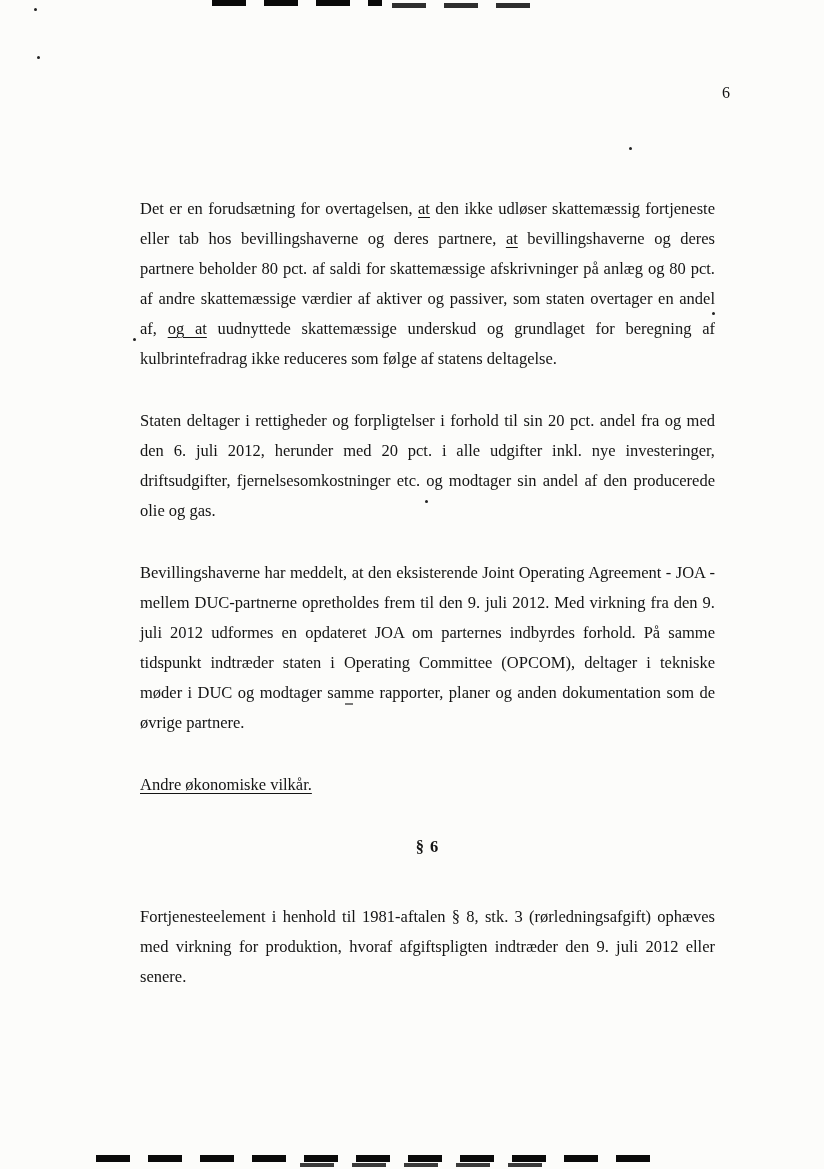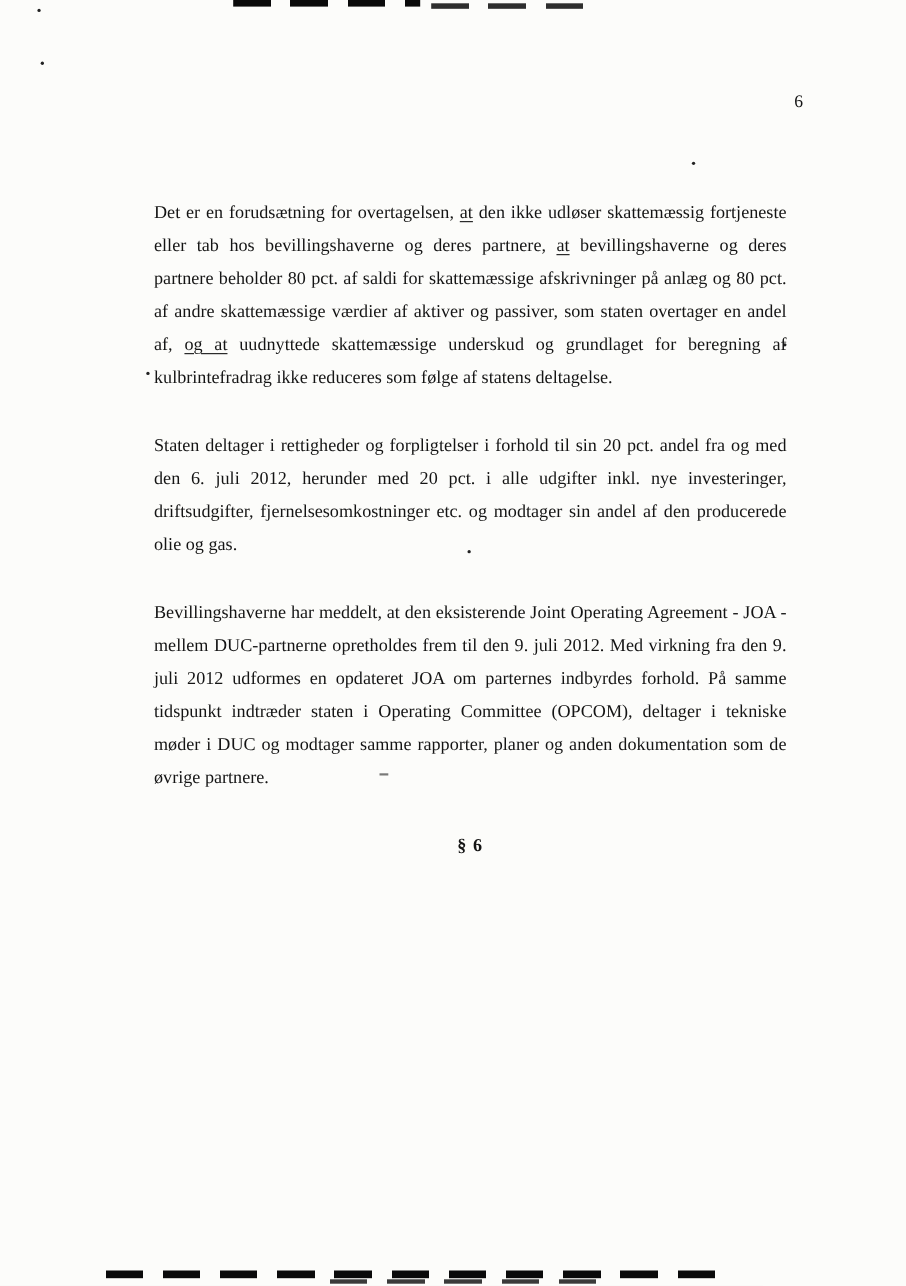--- a/index.html
+++ b/index.html
@@ -27,21 +27,21 @@
   .content {
     position: absolute;
     top: 178px;
     left: 140px;
     width: 575px;
     font-size: 16.5px;
     line-height: 30px;
     text-align: justify;
   }
   .content p {
-    margin: 0 0 32px 0;
+    margin: 16px 0 32px 0;
   }
   .u {
     text-decoration: underline;
     text-underline-offset: 3px;
   }
   .subheading {
     text-align: left;
   }
   .section-heading {
     text-align: center;
@@ -97,20 +97,24 @@
   <div class="content">
 
     <p>
       <span>Det er en forudsætning for overtagelsen, </span><span class="u">at</span><span> den ikke udløser skattemæssig fortjeneste eller tab hos bevillingshaverne og deres partnere, </span><span class="u">at</span><span> bevillingshaverne og deres partnere beholder 80 pct. af saldi for skattemæssige afskrivninger på anlæg og 80 pct. af andre skattemæssige værdier af aktiver og passiver, som staten overtager en andel af, </span><span class="u">og at</span><span> uudnyttede skattemæssige underskud og grundlaget for beregning af kulbrintefradrag ikke reduceres som følge af statens deltagelse.</span>
     </p>
 
     <p>Staten deltager i rettigheder og forpligtelser i forhold til sin 20 pct. andel fra og med den 6. juli 2012, herunder med 20 pct. i alle udgifter inkl. nye investeringer, driftsudgifter, fjernelsesomkostninger etc. og modtager sin andel af den producerede olie og gas.</p>
 
     <p>Bevillingshaverne har meddelt, at den eksisterende Joint Operating Agreement - JOA - mellem DUC-partnerne opretholdes frem til den 9. juli 2012. Med virkning fra den 9. juli 2012 udformes en opdateret JOA om parternes indbyrdes forhold. På samme tidspunkt indtræder staten i Operating Committee (OPCOM), deltager i tekniske møder i DUC og modtager samme rapporter, planer og anden dokumentation som de øvrige partnere.</p>
 
+    <p class="subheading">
+      <span class="u">Andre økonomiske vilkår.</span>
+    </p>
 
     <div class="section-heading">§ 6</div>
 
 
+    <p>Fortjenesteelement i henhold til 1981-aftalen § 8, stk. 3 (rørledningsafgift) ophæves med virkning for produktion, hvoraf afgiftspligten indtræder den 9. juli 2012 eller senere.</p>
 
   </div>
 
 </div>
 
 </body></html>

